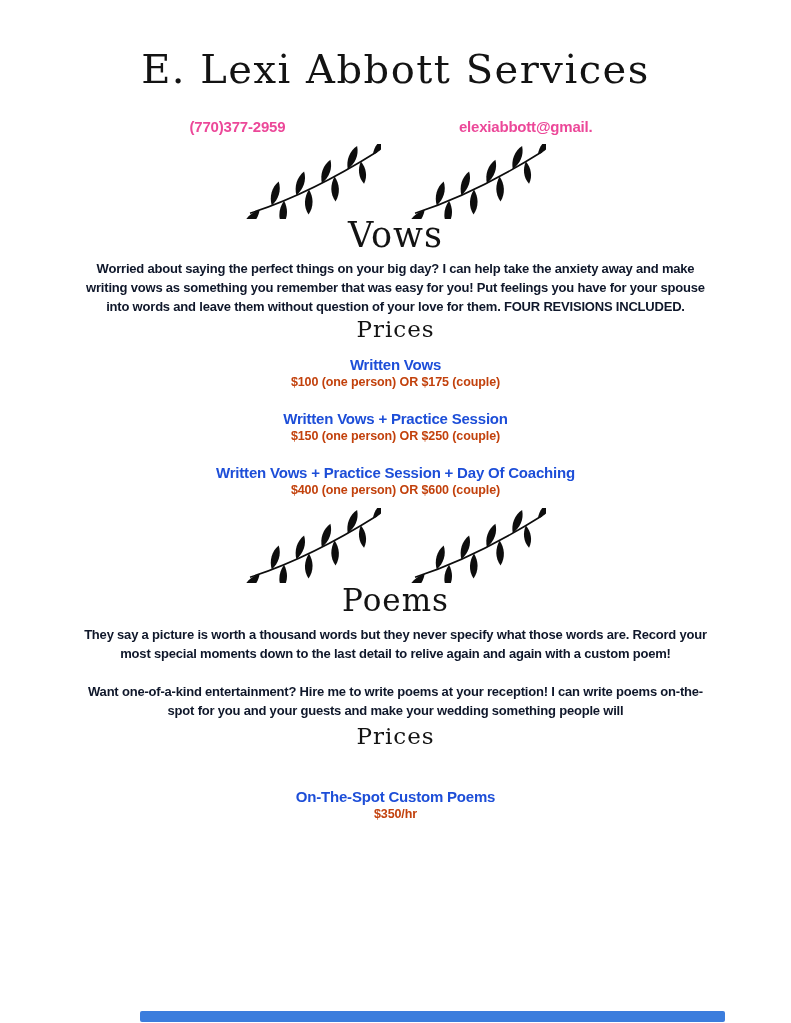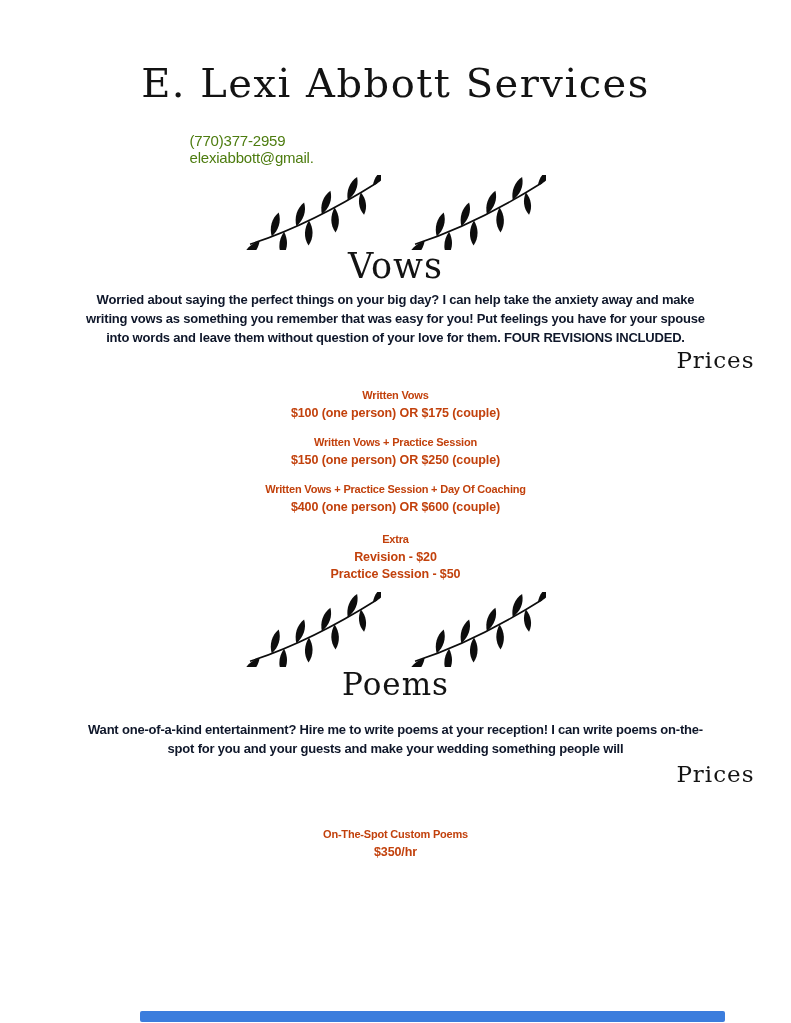--- a/index.html
+++ b/index.html
@@ -6,43 +6,42 @@
   .page {
     position: relative;
     width: 718px;
     height: 1023px;
     margin: 0 auto;
     background: #ffffff;
     color: #161616;
     font-family: "Liberation Sans", sans-serif;
     overflow: hidden;
     box-sizing: border-box;
-    padding-top: 58px;
+    padding-top: 44px;
   }
   .script-font {
     font-family: "DejaVu Serif", serif;
     font-weight: normal;
     color: #131313;
   }
   .doc-title {
     margin: 0;
     text-align: center;
     font-size: 40px;
     line-height: 50px;
     letter-spacing: 1.5px;
   }
   .contact-row {
     display: flex;
     justify-content: space-between;
     margin: 24px 162px 0 153px;
     font-size: 15px;
-    font-weight: normal;
+    font-weight: bold;
     letter-spacing: -0.2px;
-    color: #4d7c0f;
-    flex-direction: column;
+    color: #ec4899;
   }
   .divider {
     display: flex;
     justify-content: center;
     align-items: flex-end;
     gap: 30px;
     margin-top: 12px;
     height: 72px;
   }
   .branch { display: block; }
@@ -60,38 +59,38 @@
     text-align: center;
     font-size: 13px;
     font-weight: bold;
     letter-spacing: -0.2px;
     line-height: 19px;
     color: #0f172a;
   }
   .body-para.second { margin-top: 19px; }
   .prices-heading {
     margin: 0;
-    text-align: right;
+    text-align: center;
     font-size: 23px;
     line-height: 27px;
     letter-spacing: 1px;
   }
   .prices-heading.poems-prices { margin-top: 3px; }
   .price-list { margin-top: 13px; }
   .price-list.poems-list { margin-top: 14px; }
-  .price-item { text-align: center; margin-top: 13px; }
+  .price-item { text-align: center; margin-top: 20px; }
   .price-item:first-child { margin-top: 0; }
   .price-item.extra { margin-top: 16px; }
   .price-item.spaced { margin-top: 38px; }
   .price-name {
-    font-size: 11px;
+    font-size: 15px;
     font-weight: bold;
     line-height: 17px;
     letter-spacing: -0.2px;
-    color: #c2410c;
+    color: #1d4ed8;
   }
   .price-line {
     font-size: 12.5px;
     font-weight: bold;
     line-height: 15px;
     letter-spacing: -0.1px;
     margin-top: 2px;
     color: #c2410c;
   }
   .bottom-bar {
@@ -154,38 +153,34 @@
       <div class="price-line">$100 (one person) OR $175 (couple)</div>
     </div>
     <div class="price-item">
       <div class="price-name">Written Vows + Practice Session</div>
       <div class="price-line">$150 (one person) OR $250 (couple)</div>
     </div>
     <div class="price-item">
       <div class="price-name">Written Vows + Practice Session + Day Of Coaching</div>
       <div class="price-line">$400 (one person) OR $600 (couple)</div>
     </div>
-    <div class="price-item extra">
-      <div class="price-name">Extra</div>
-      <div class="price-line">Revision - $20</div>
-      <div class="price-line">Practice Session - $50</div>
-    </div>
   </div>
 
   <div class="divider" style="margin-top:13px;">
     <svg class="branch" width="135" height="75" fill="#0d0d0d">
         <use href="#branch"></use>
       </svg>
     <svg class="branch" width="135" height="75" fill="#0d0d0d">
         <use href="#branch"></use>
       </svg>
   </div>
 
   <h2 class="section-heading poems script-font">Poems</h2>
 
+  <p class="body-para">They say a picture is worth a thousand words but they never specify what those words are. Record your most special moments down to the last detail to relive again and again with a custom poem!</p>
   <p class="body-para second">Want one-of-a-kind entertainment? Hire me to write poems at your reception! I can write poems on-the-spot for you and your guests and make your wedding something people will</p>
 
   <h3 class="prices-heading poems-prices script-font">Prices</h3>
 
   <div class="price-list poems-list">
     <div class="price-item spaced">
       <div class="price-name">On-The-Spot Custom Poems</div>
       <div class="price-line">$350/hr</div>
     </div>
   </div>

